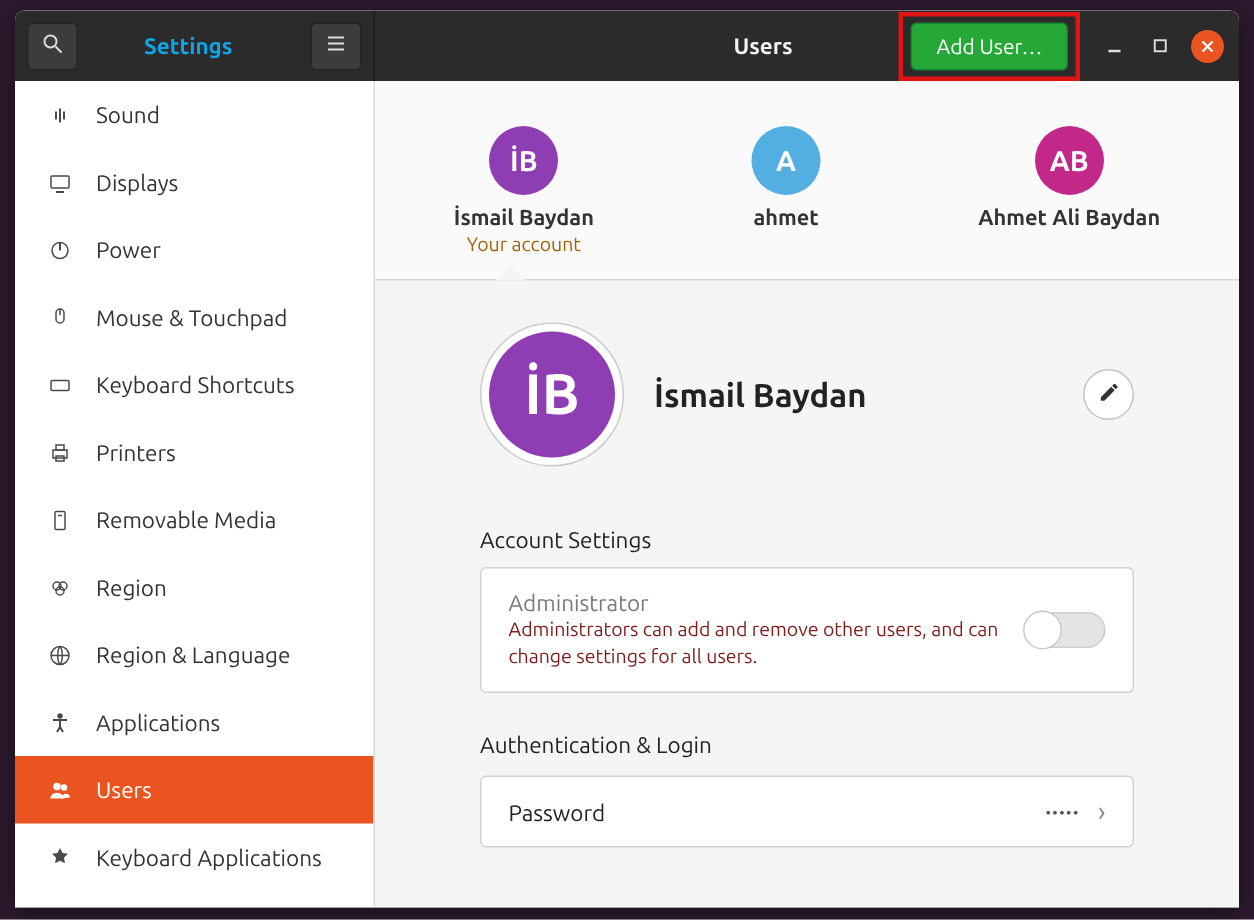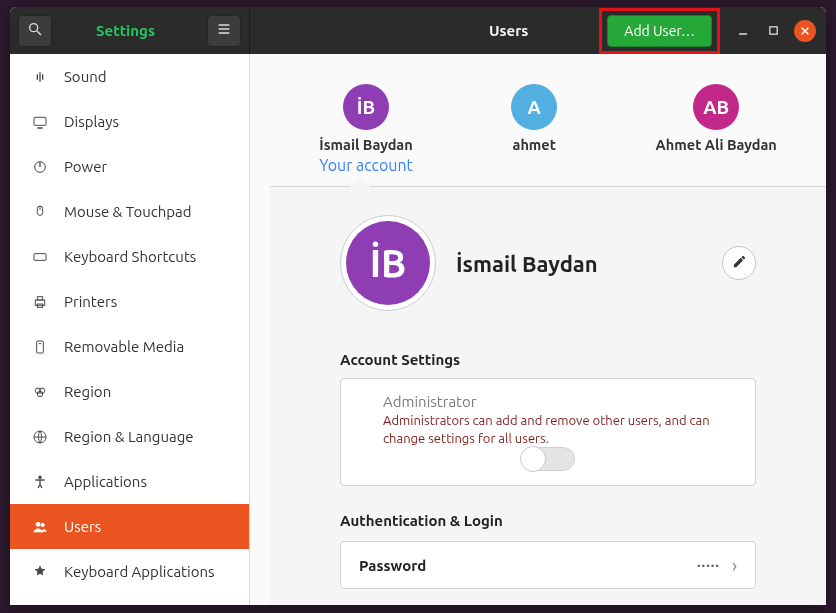--- a/index.html
+++ b/index.html
@@ -2,63 +2,63 @@
 <html><head>
 <meta charset="utf-8">
 <style>
   * { box-sizing: border-box; margin: 0; padding: 0; font-family: Ubuntu, "Segoe UI", Arial, sans-serif; }
   body { background: #2c1a2e; width: 836px; height: 613px; overflow: hidden; position: relative; }
   .window { position: absolute; top: 7px; left: 10px; width: 816px; height: 598px; background: #fafafa; box-shadow: 0 4px 18px rgba(0,0,0,0.4); border-radius: 6px 6px 0 0; overflow: hidden;}
   .headerbar { height: 47px; background: #2b2b2b; display: flex; align-items: center; color: #efefef; }
   .hb-left { width: 240px; display: flex; align-items: center; height: 100%; border-right: 1px solid #1d1d1d;}
   .sq-btn { width: 34px; height: 32px; background: #3c3c3c; border: 1px solid #252525; border-radius: 4px; display: flex; align-items: center; justify-content: center; margin-left: 8px; cursor: pointer;}
   .sq-btn svg { width: 16px; height: 16px; stroke: #ddd; fill: none; }
-  .hb-title { flex: 1; text-align: center; font-weight: 700; font-size: 15px; color: #22c55e;}
+  .hb-title { flex: 1; text-align: center; font-weight: 700; font-size: 15px; color: #0ea5e9;}
   .hb-right { flex: 1; display: flex; align-items: center; height: 100%; justify-content: flex-end; padding-right: 10px;}
   .hb-users-label { font-weight: 700; font-size: 15px; color: #f2f2f2; margin-right: 20px; flex:1; text-align:center; padding-left:180px;}
   .add-user-wrap { position: relative; }
   .add-user-btn { background: #26a838; border: 1px solid #11862a; color: #fff; font-weight: 400; font-size: 14px; height: 32px; padding: 0 16px; border-radius: 4px; cursor: pointer;}
   .highlight-box { position: absolute; border: 3px solid #e01414; top: -7px; left: -8px; right: -8px; bottom: -7px; pointer-events: none;}
   .win-ctrls { display: flex; align-items: center; gap: 12px; margin-left: 22px;}
   .win-ctrl { width: 18px; height: 18px; display:flex; align-items:center; justify-content:center; cursor:pointer; color:#eee;}
   .win-close { width: 22px; height: 22px; border-radius: 50%; background: #e95420; color:#fff; display:flex; align-items:center; justify-content:center; font-size:13px;}
-  .body { display: flex; height: calc(100% - 47px); gap: 20px; }
+  .body { display: flex; height: calc(100% - 47px); }
   .sidebar { width: 240px; background: #fff; border-right: 1px solid #d9d9d9; overflow-y: hidden; }
   .side-item { height: 45px; display: flex; align-items: center; padding-left: 22px; font-size: 15px; color: #333; gap: 14px; cursor: pointer; border-bottom: 0px solid transparent;}
   .side-item.selected { background: #e95420; color: #fff; }
   .side-item.selected .side-ico svg { stroke: #fff; fill: #fff;}
   .side-ico { width: 18px; display:flex; align-items:center;}
   .side-ico svg { width: 16px; height: 16px; stroke: #4a4a4a; fill: none; stroke-width:1.5;}
   .content { flex: 1; background: #f5f5f5; overflow:hidden;}
   .users-strip { height: 133px; background:#fafafa; border-bottom: 1px solid #d5d5d5; display:flex; justify-content: space-around; align-items:flex-start; padding-top: 30px; position:relative;}
   .user-chip { display:flex; flex-direction:column; align-items:center; gap:6px;}
   .avatar-sm { width: 46px; height:46px; border-radius:50%; display:flex; align-items:center; justify-content:center; color:#fff; font-weight:600; font-size:19px;}
   .av-purple { background:#8f3db3; }
   .av-blue { background:#53aee2; }
   .av-magenta { background:#c22887; }
   .chip-name { font-size:14.5px; font-weight:700; color:#333;}
-  .chip-sub { font-size:16px; color:#3b82f6; margin-top:-3px;}
+  .chip-sub { font-size:13px; color:#a16207; margin-top:-3px;}
   .arrow-notch { position:absolute; bottom:-1px; left:80px; width:0; height:0; border-left:10px solid transparent; border-right:10px solid transparent; border-bottom:10px solid #f5f5f5;}
   .arrow-notch::before{content:"";position:absolute; top:-1px; left:-11px; border-left:11px solid transparent; border-right:11px solid transparent; border-bottom:11px solid #d5d5d5; z-index:-1;}
   .detail { padding: 28px 70px 0 70px; }
   .profile-row { display:flex; align-items:center; gap: 20px; margin-bottom: 40px;}
   .avatar-lg-wrap { width:96px; height:96px; border-radius:50%; border:1px solid #ccc; display:flex; align-items:center; justify-content:center; background:#fff;}
   .avatar-lg { width:84px; height:84px; border-radius:50%; background:#8f3db3; color:#fff; display:flex; align-items:center; justify-content:center; font-size:38px; font-weight:600;}
   .profile-name { font-size:22px; font-weight:700; color:#222; flex:1;}
   .edit-btn { width:34px; height:34px; border-radius:50%; border:1px solid #c5c5c5; background:#fff; display:flex; align-items:center; justify-content:center; cursor:pointer;}
   .edit-btn svg { width:15px; height:15px; fill:#333;}
-  .section-title { font-size:15px; font-weight:700; color:#222; margin-bottom:10px;}
-  .card { border:1px solid #d2d2d2; background:#fff; border-radius:4px; padding: 14px 18px; display:flex; align-items:center;flex-direction:column;}
+  .section-title { font-size:15px; font-weight:400; color:#222; margin-bottom:10px;}
+  .card { border:1px solid #d2d2d2; background:#fff; border-radius:4px; padding: 14px 18px; display:flex; align-items:center;}
   .admin-text { flex:1; }
   .admin-title { font-size:15px; color:#7a7a7a; margin-bottom:2px;}
   .admin-desc { font-size:13px; color:#7f1d1d; line-height:1.35; max-width: 330px;}
   .toggle { width:54px; height:24px; background:#e4e4e4; border-radius:12px; position:relative; border:1px solid #cfcfcf;}
   .toggle-knob { width:26px; height:26px; border-radius:50%; background:#fff; border:1px solid #c8c8c8; position:absolute; top:-2px; left:-2px;}
   .pw-row { border:1px solid #d2d2d2; background:#fff; border-radius:4px; height:48px; display:flex; align-items:center; padding: 0 18px; cursor:pointer; margin-top: 12px;}
-  .pw-label { flex:1; font-size:15px; color:#222;font-weight:bold;}
+  .pw-label { flex:1; font-size:15px; color:#222;}
   .pw-dots { color:#555; letter-spacing:1px; margin-right: 12px; font-size:10px;}
   .chev { color:#888; font-size:18px;}
   .sec-gap { height: 26px; }
 </style>
 </head>
 <body>
 
 <div class="window">
   <div class="headerbar">
     <div class="hb-left">

